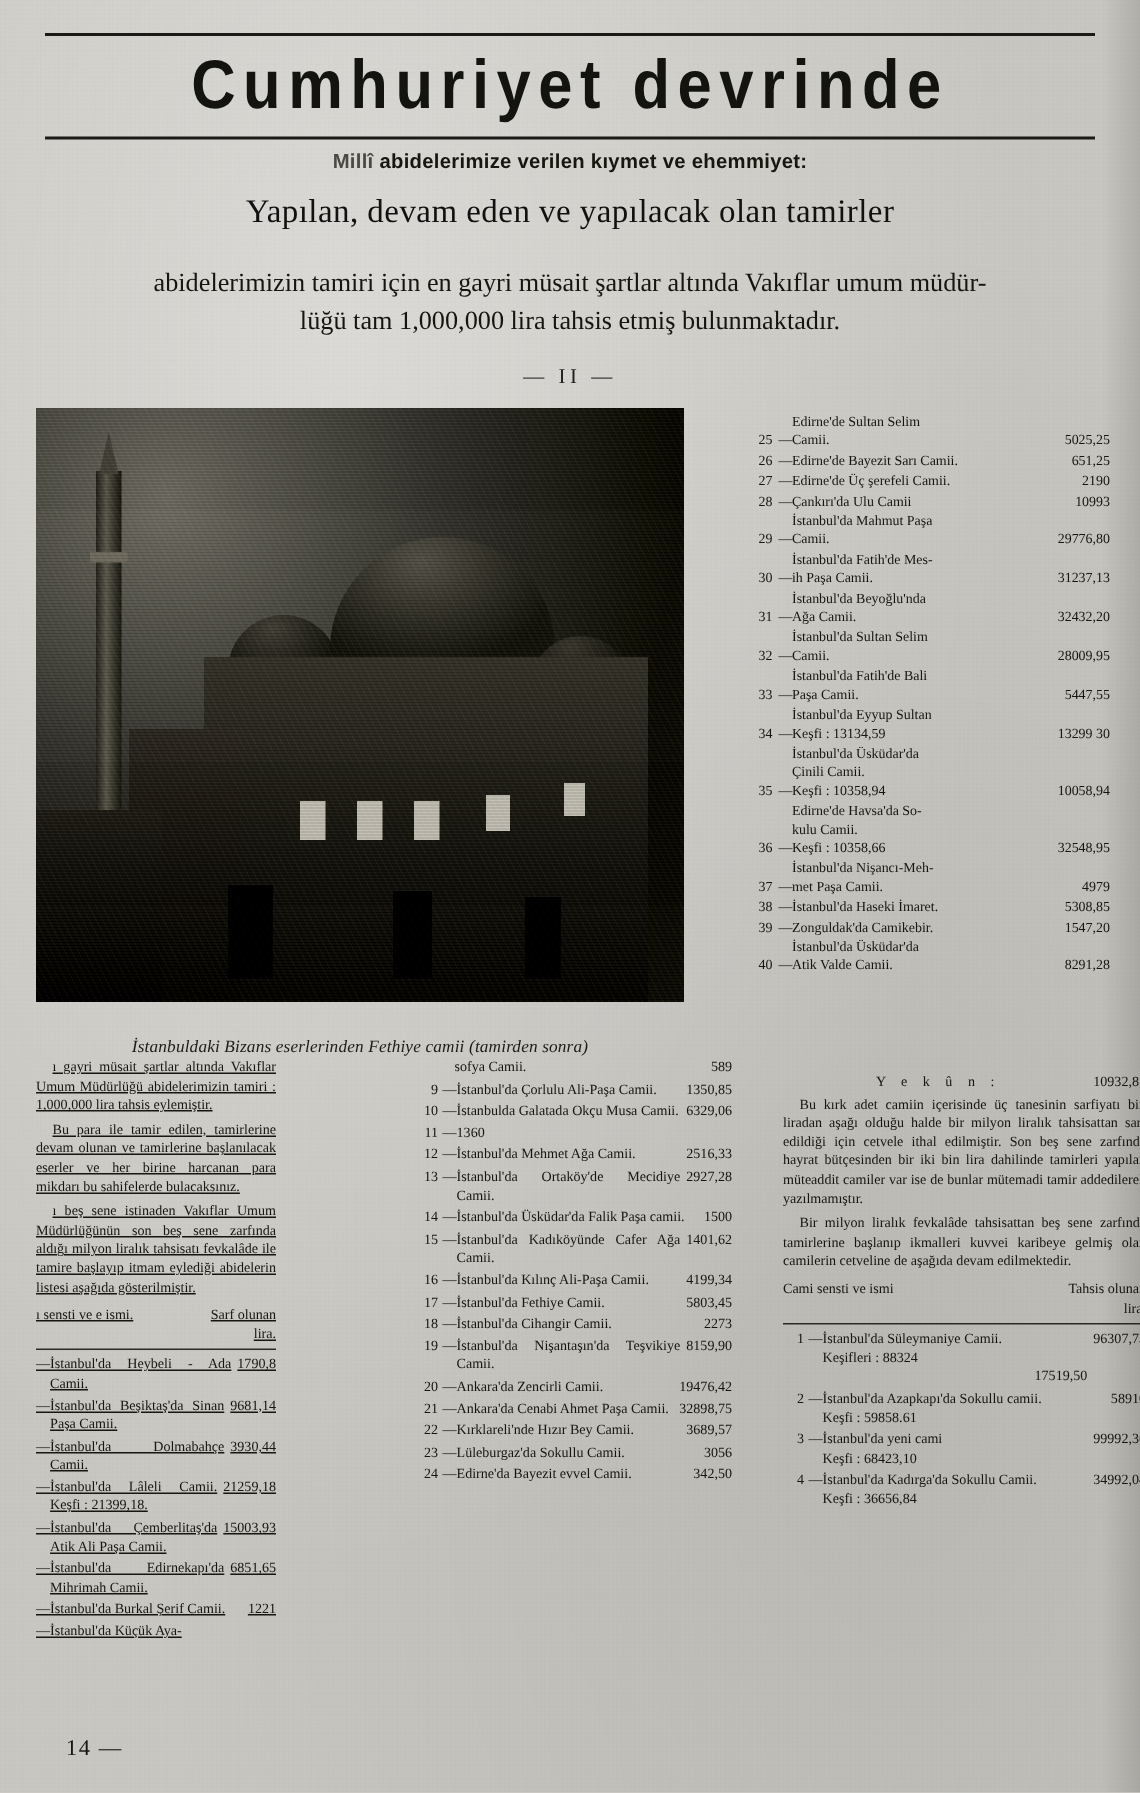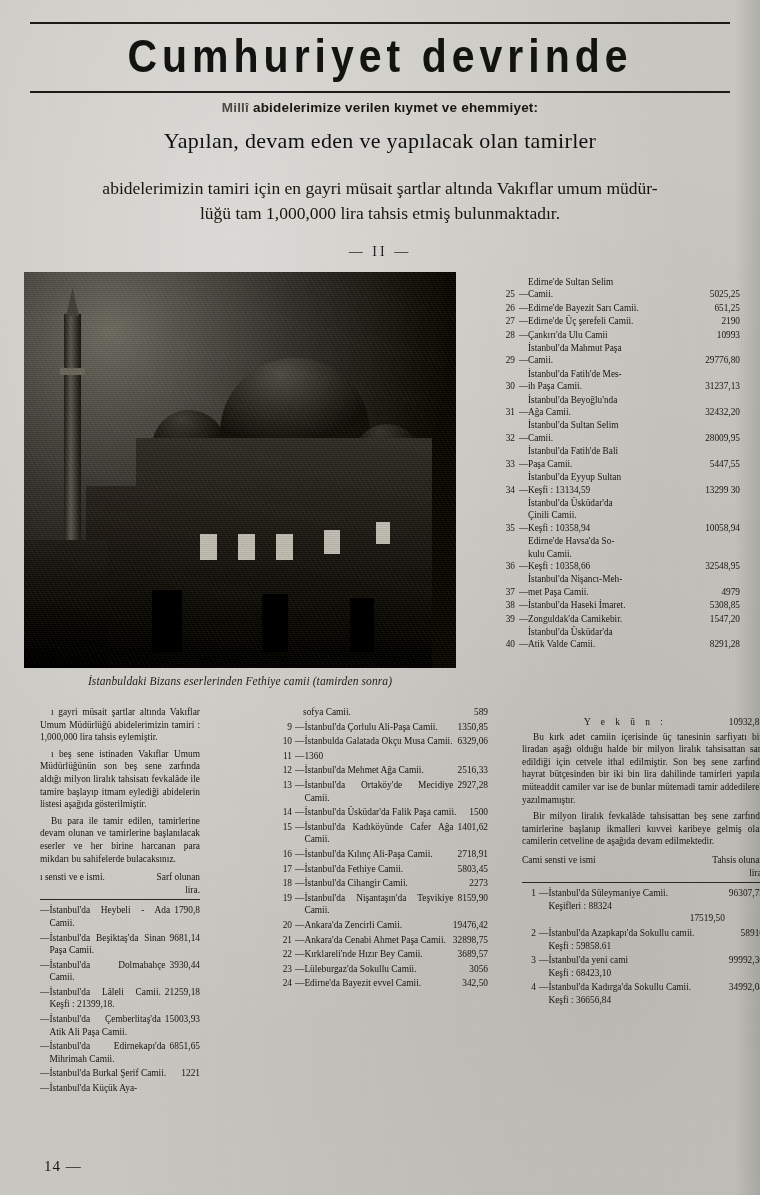--- a/index.html
+++ b/index.html
@@ -133,40 +133,40 @@
     position:absolute;left:62px;top:214px;width:74px;height:182px;
     background:linear-gradient(180deg,#332f29,#0e0d09);
   }
   .body-block3{
     position:absolute;left:0px;top:268px;width:84px;height:128px;
     background:linear-gradient(180deg,#2a2822,#0b0a07);
   }
   .win{position:absolute;background:#d9d6cb;opacity:.82;}
   .winD{position:absolute;background:#050504;}
   .cap{
-    margin-top:7px;font-style:italic;font-size:11.5px;color:#1d1c15;
+    margin-top:24px;font-style:italic;font-size:11.5px;color:#1d1c15;
     text-align:center;letter-spacing:.1px;
   }
 
   
   .rlist{
     position:absolute;left:498px;top:276px;width:242px;
     font-size:9.3px;line-height:12.4px;
   }
   .rrow{display:flex;align-items:flex-end;margin-bottom:1px;}
   .rnum{width:17px;flex:0 0 17px;text-align:right;padding-right:4px;}
   .rdash{width:9px;flex:0 0 9px;}
   .rname{flex:1 1 auto;padding-right:4px;}
   .rname .sub{display:block;}
   .ramt{flex:0 0 auto;text-align:right;white-space:nowrap;padding-left:2px;}
 
   
   .cols{position:absolute;left:24px;top:706px;width:716px;}
   .col{position:absolute;top:0;font-size:9.4px;line-height:12.6px;text-align:justify;}
-  .c1{left:16px;width:160px;}
+  .c1{left:0;width:160px;text-decoration:underline;}
   .c2{left:254px;width:210px;}
   .c3{left:498px;width:242px;}
   .c1 p, .c3 p{margin:0 0 4px 0;text-indent:11px;}
   .thead{display:flex;justify-content:space-between;margin:6px 0 3px 0;}
   .thead .lft{width:96px;}
   .thead .rgt{text-align:right;}
   .itemrow{display:flex;align-items:flex-start;margin-bottom:2px;}
   .inum{flex:0 0 14px;text-align:right;padding-right:3px;}
   .idash{flex:0 0 8px;}
   .iname{flex:1 1 auto;padding-right:4px;}
@@ -327,22 +327,22 @@
         <span class="rdash">—</span>
         <span class="rname">İstanbul'da Üsküdar'da<span class="sub">Atik Valde Camii.</span></span>
         <span class="ramt">8291,28</span>
       </div>
     </div>
 
   <div class="cols">
     <div class="col c1">
       <div>
           <p>ı gayri müsait şartlar altında Vakıflar Umum Müdürlüğü abidelerimizin tamiri : 1,000,000 lira tahsis eylemiştir.</p>
+          <p>Bu para ile tamir edilen, tamirlerine devam olunan ve tamirlerine başlanılacak eserler ve her birine harcanan para mikdarı bu sahifelerde bulacaksınız.</p>
           <p>ı beş sene istinaden Vakıflar Umum Müdürlüğünün son beş sene zarfında aldığı milyon liralık tahsisatı fevkalâde ile tamire başlayıp itmam eylediği abidelerin listesi aşağıda gösterilmiştir.</p>
-          <p>Bu para ile tamir edilen, tamirlerine devam olunan ve tamirlerine başlanılacak eserler ve her birine harcanan para mikdarı bu sahifelerde bulacaksınız.</p>
         </div>
       <div class="thead">
         <span class="lft">ı sensti ve e ismi.</span>
         <span class="rgt">
           <span>Sarf olunan</span><br>
           <span>lira.</span>
         </span>
       </div>
       <div class="sep"></div>
       <div>
@@ -435,21 +435,21 @@
           <div class="itemrow">
             <span class="inum">15</span>
             <span class="idash">—</span>
             <span class="iname">İstanbul'da Kadıköyünde Cafer Ağa Camii.</span>
             <span class="iamt">1401,62</span>
           </div>
           <div class="itemrow">
             <span class="inum">16</span>
             <span class="idash">—</span>
             <span class="iname">İstanbul'da Kılınç Ali-Paşa Camii.</span>
-            <span class="iamt">2718,91</span>
+            <span class="iamt">4199,34</span>
           </div>
           <div class="itemrow">
             <span class="inum">17</span>
             <span class="idash">—</span>
             <span class="iname">İstanbul'da Fethiye Camii.</span>
             <span class="iamt">5803,45</span>
           </div>
           <div class="itemrow">
             <span class="inum">18</span>
             <span class="idash">—</span>

